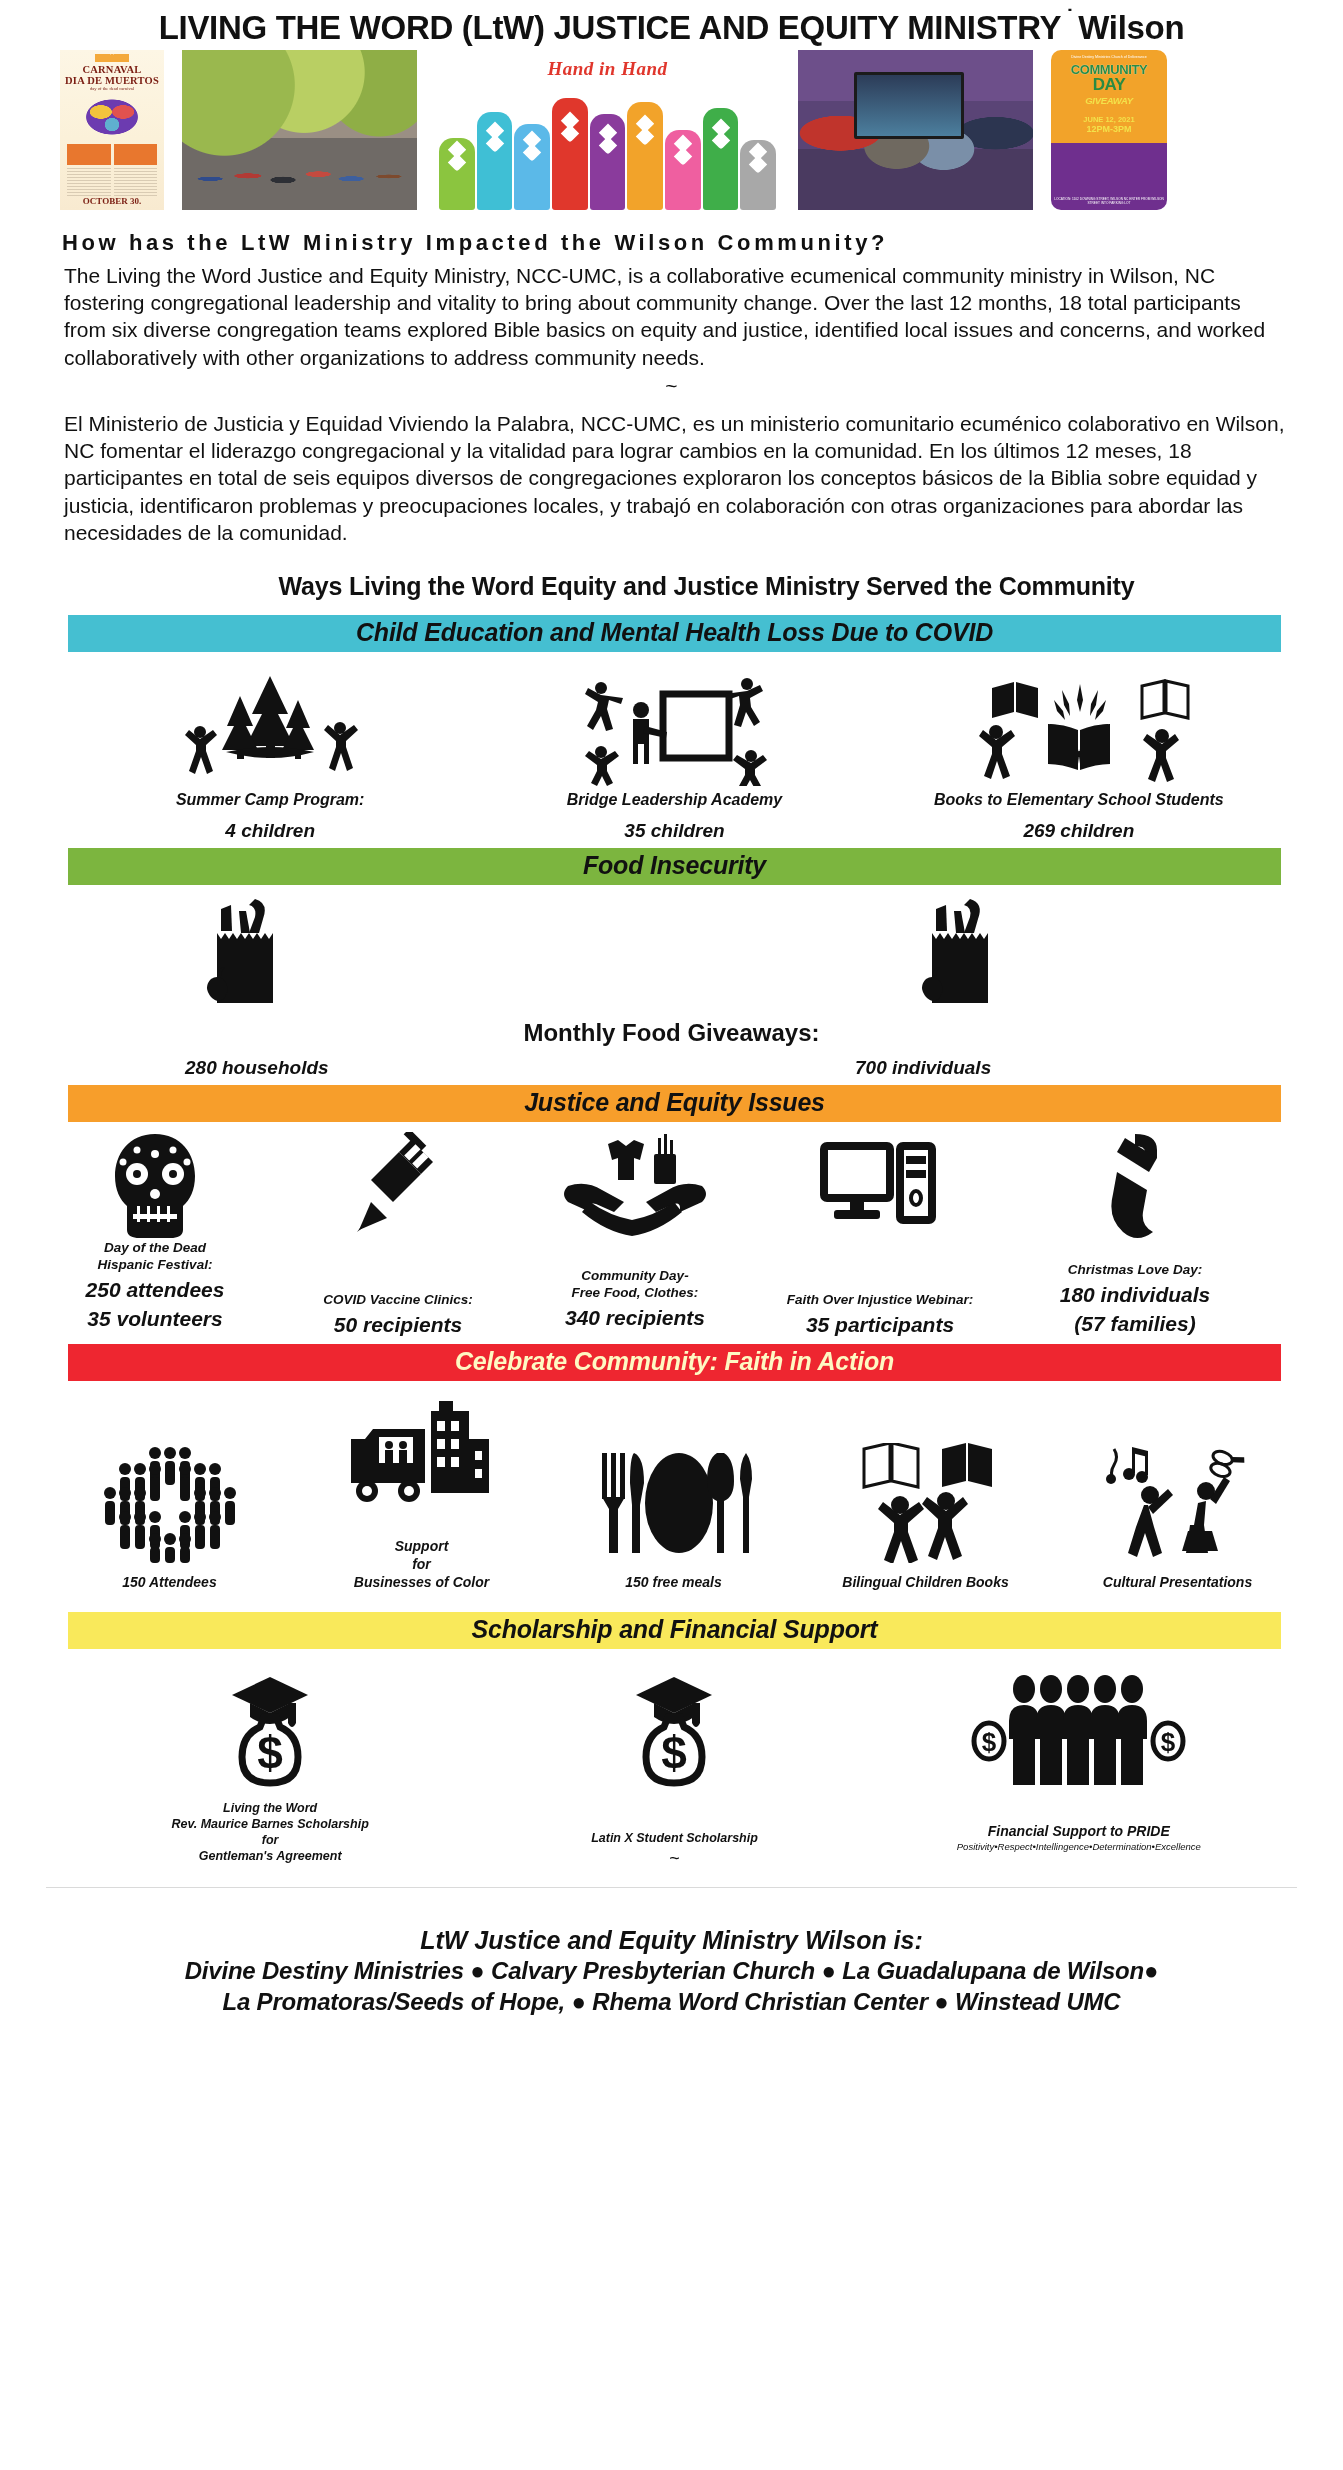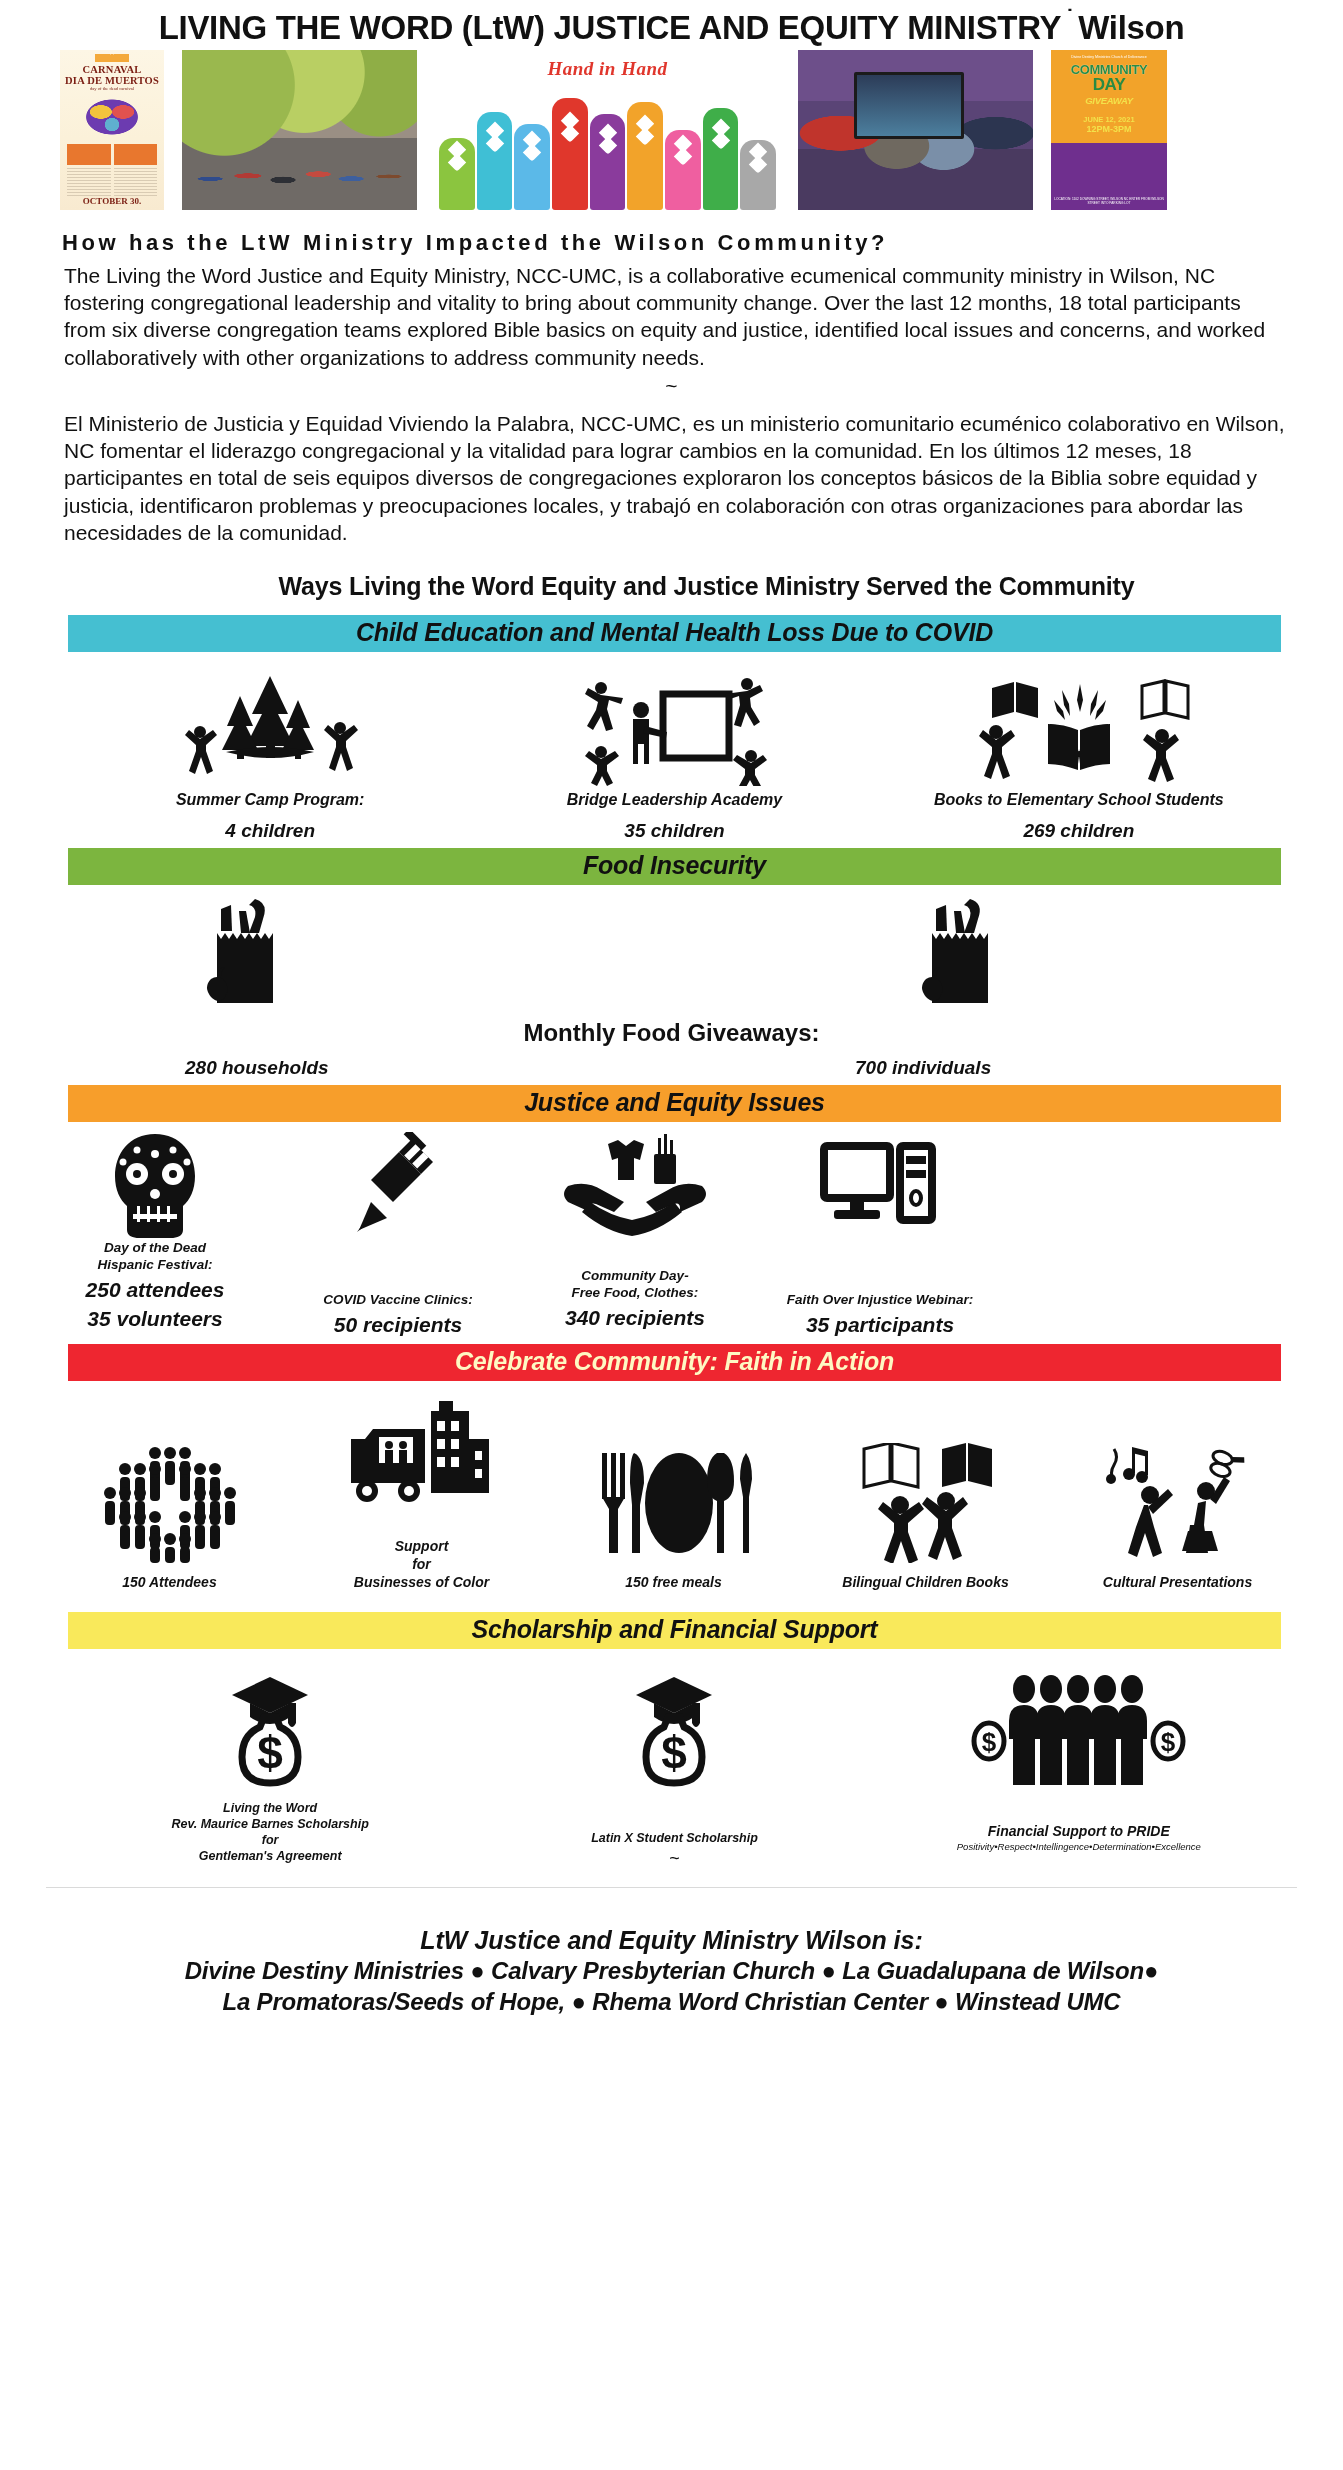--- a/index.html
+++ b/index.html
@@ -120,21 +120,21 @@
   }
   .photo-kids::after{
     content:"";position:absolute;left:24%;top:14%;width:44%;height:38%;
     background:linear-gradient(#2c3c58,#4c7f9e);border:3px solid #1b1b1b;border-radius:2px;
   }
 
   
   .poster-commday{
     background:linear-gradient(#f2a32a 0 58%,#6f2f8e 58% 100%);
     display:flex;flex-direction:column;align-items:center;text-align:center;
-    font-family:"Liberation Sans",sans-serif;overflow:hidden;
+    font-family:"Liberation Sans",sans-serif;overflow:hidden;border-radius:10px;
   }
   .poster-commday .head{font-size:3.6px;color:#fff;margin-top:5px;line-height:1.3;}
   .poster-commday .cd1{font-size:13px;font-weight:700;color:#2a8b43;letter-spacing:-.4px;margin-top:3px;
     text-shadow:0 0 1px #fff;}
   .poster-commday .cd2{font-size:17px;font-weight:700;color:#2a8b43;letter-spacing:-.6px;line-height:.9;}
   .poster-commday .cd3{font-size:9.5px;font-weight:700;font-style:italic;color:#f3e24a;letter-spacing:-.3px;margin-top:2px;}
   .poster-commday .date{font-size:7.5px;font-weight:700;color:#f3e24a;margin-top:10px;line-height:1.15;}
   .poster-commday .time{font-size:9px;font-weight:700;color:#f3e24a;}
   .poster-commday .loc{font-size:3.2px;color:#fff;margin-top:auto;margin-bottom:4px;line-height:1.3;padding:0 3px;}
 
@@ -474,20 +474,34 @@
             <rect x="86" y="24" width="20" height="8"></rect>
             <rect x="86" y="38" width="20" height="8"></rect>
             <ellipse cx="96" cy="66" rx="5" ry="7" fill="none" stroke="#111" stroke-width="4"></ellipse>
           </g>
         </svg>
       </div>
       <div class="jname" style="margin-top:52px">Faith Over Injustice Webinar:</div>
       <div class="jval">35 participants</div>
     </div>
 
+    <div class="jcell" style="left:1010px;top:8px;width:250px;">
+      <div class="jicon">
+        <svg width="80" height="108" viewBox="0 0 80 108">
+          <g class="blk">
+            <path d="M40 2 q22 0 22 16 l0 8 l-12 0 l0 -6 q0 -6 -10 -6 Z"></path>
+            <path d="M30 6 l32 20 l-8 14 l-32 -20 Z"></path>
+            <path d="M22 40 l30 18 l-4 22 q-2 14 10 20 q-16 12 -30 0 q-16 -14 -10 -38 Z"></path>
+          </g>
+        </svg>
+      </div>
+      <div class="jname" style="margin-top:22px">Christmas Love Day:</div>
+      <div class="jval">180 individuals</div>
+      <div class="jval">(57 families)</div>
+    </div>
   </div>
 
   <div class="bar" style="background:#EE2630;color:#fef9c3">Celebrate Community: Faith in Action</div>
   <div class="crow">
 
     <div class="ccell">
       <div class="cicon">
         <svg width="150" height="120" viewBox="0 0 150 120">
           <g class="blk">
             <g id="pp"></g>

